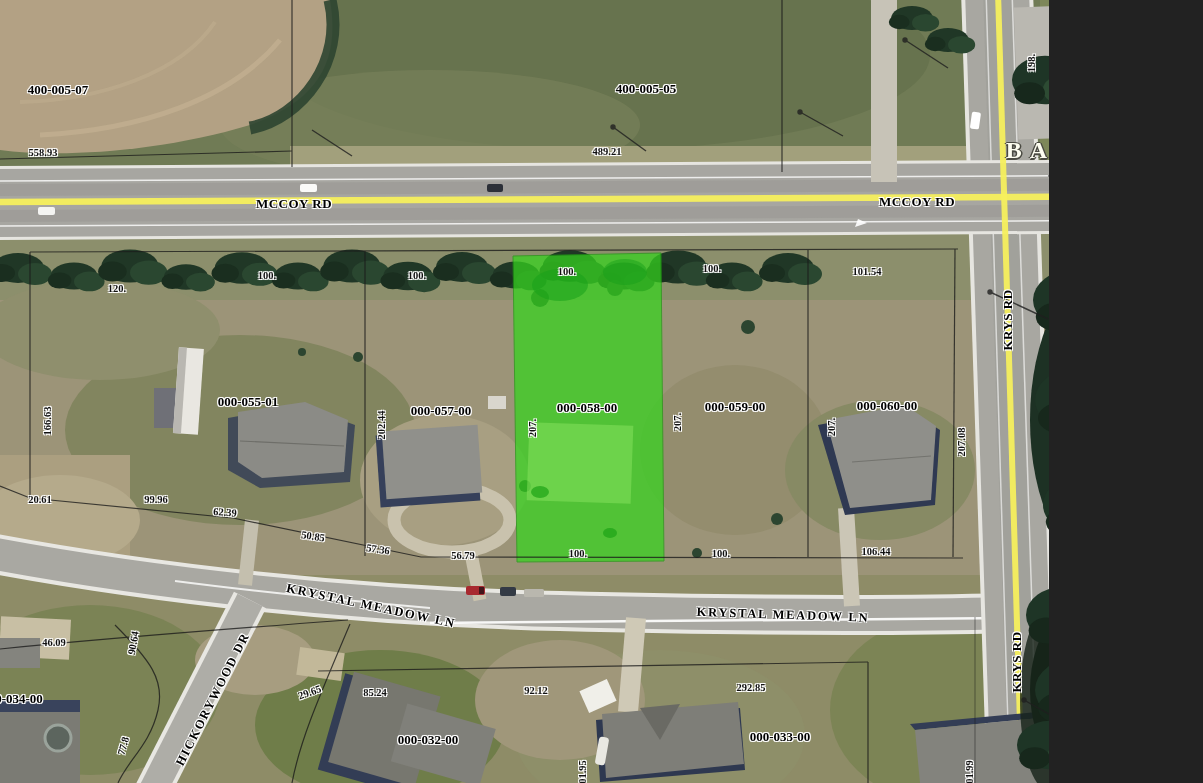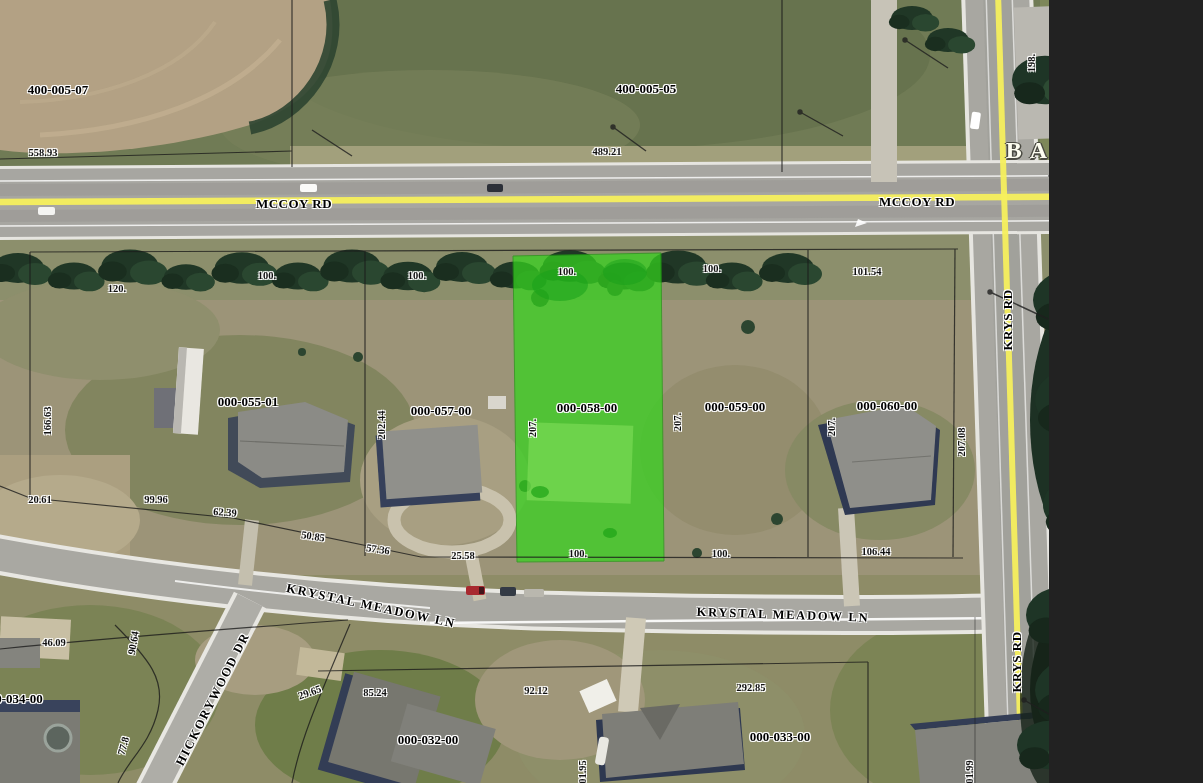--- a/index.html
+++ b/index.html
@@ -302,21 +302,21 @@
       <span class="lbl dim" style="left: 382px; top: 425px; transform: translate(-50%, -50%) rotate(-90deg);">202.44</span>
       <span class="lbl dim" style="left: 533px; top: 428px; transform: translate(-50%, -50%) rotate(-90deg);">207.</span>
       <span class="lbl dim" style="left: 678px; top: 422px; transform: translate(-50%, -50%) rotate(-90deg);">207.</span>
       <span class="lbl dim" style="left: 832px; top: 427px; transform: translate(-50%, -50%) rotate(-90deg);">207.</span>
       <span class="lbl dim" style="left: 962px; top: 442px; transform: translate(-50%, -50%) rotate(-90deg);">207.08</span>
       <span class="lbl dim" style="left: 35px; top: 500px; padding-left: 10px;">20.61</span>
       <span class="lbl dim" style="left: 156px; top: 500px;">99.96</span>
       <span class="lbl dim" style="left: 225px; top: 513px; transform: translate(-50%, -50%) rotate(4deg);">62.39</span>
       <span class="lbl dim" style="left: 313px; top: 537px; transform: translate(-50%, -50%) rotate(8deg);">50.85</span>
       <span class="lbl dim" style="left: 378px; top: 550px; transform: translate(-50%, -50%) rotate(8deg);">57.36</span>
-      <span class="lbl dim" style="left: 463px; top: 556px;">25.58</span>
+      <span class="lbl dim" style="left: 463px; top: 556px;">56.79</span>
       <span class="lbl dim" style="left: 578px; top: 554px;">100.</span>
       <span class="lbl dim" style="left: 721px; top: 554px;">100.</span>
       <span class="lbl dim" style="left: 876px; top: 552px;">106.44</span>
       <span class="lbl dim" style="left: 54px; top: 643px;">46.09</span>
       <span class="lbl dim" style="left: 134px; top: 643px; transform: translate(-50%, -50%) rotate(-80deg);">90.64</span>
       <span class="lbl dim" style="left: 124px; top: 746px; transform: translate(-50%, -50%) rotate(-75deg);">77.8</span>
       <span class="lbl dim" style="left: 310px; top: 693px; transform: translate(-50%, -50%) rotate(-20deg);">29.65</span>
       <span class="lbl dim" style="left: 375px; top: 693px; text-align: center;">85.24</span>
       <span class="lbl dim" style="left: 536px; top: 691px;">92.12</span>
       <span class="lbl dim" style="left: 583px; top: 772px; transform: translate(-50%, -50%) rotate(-90deg);">01.95</span>

